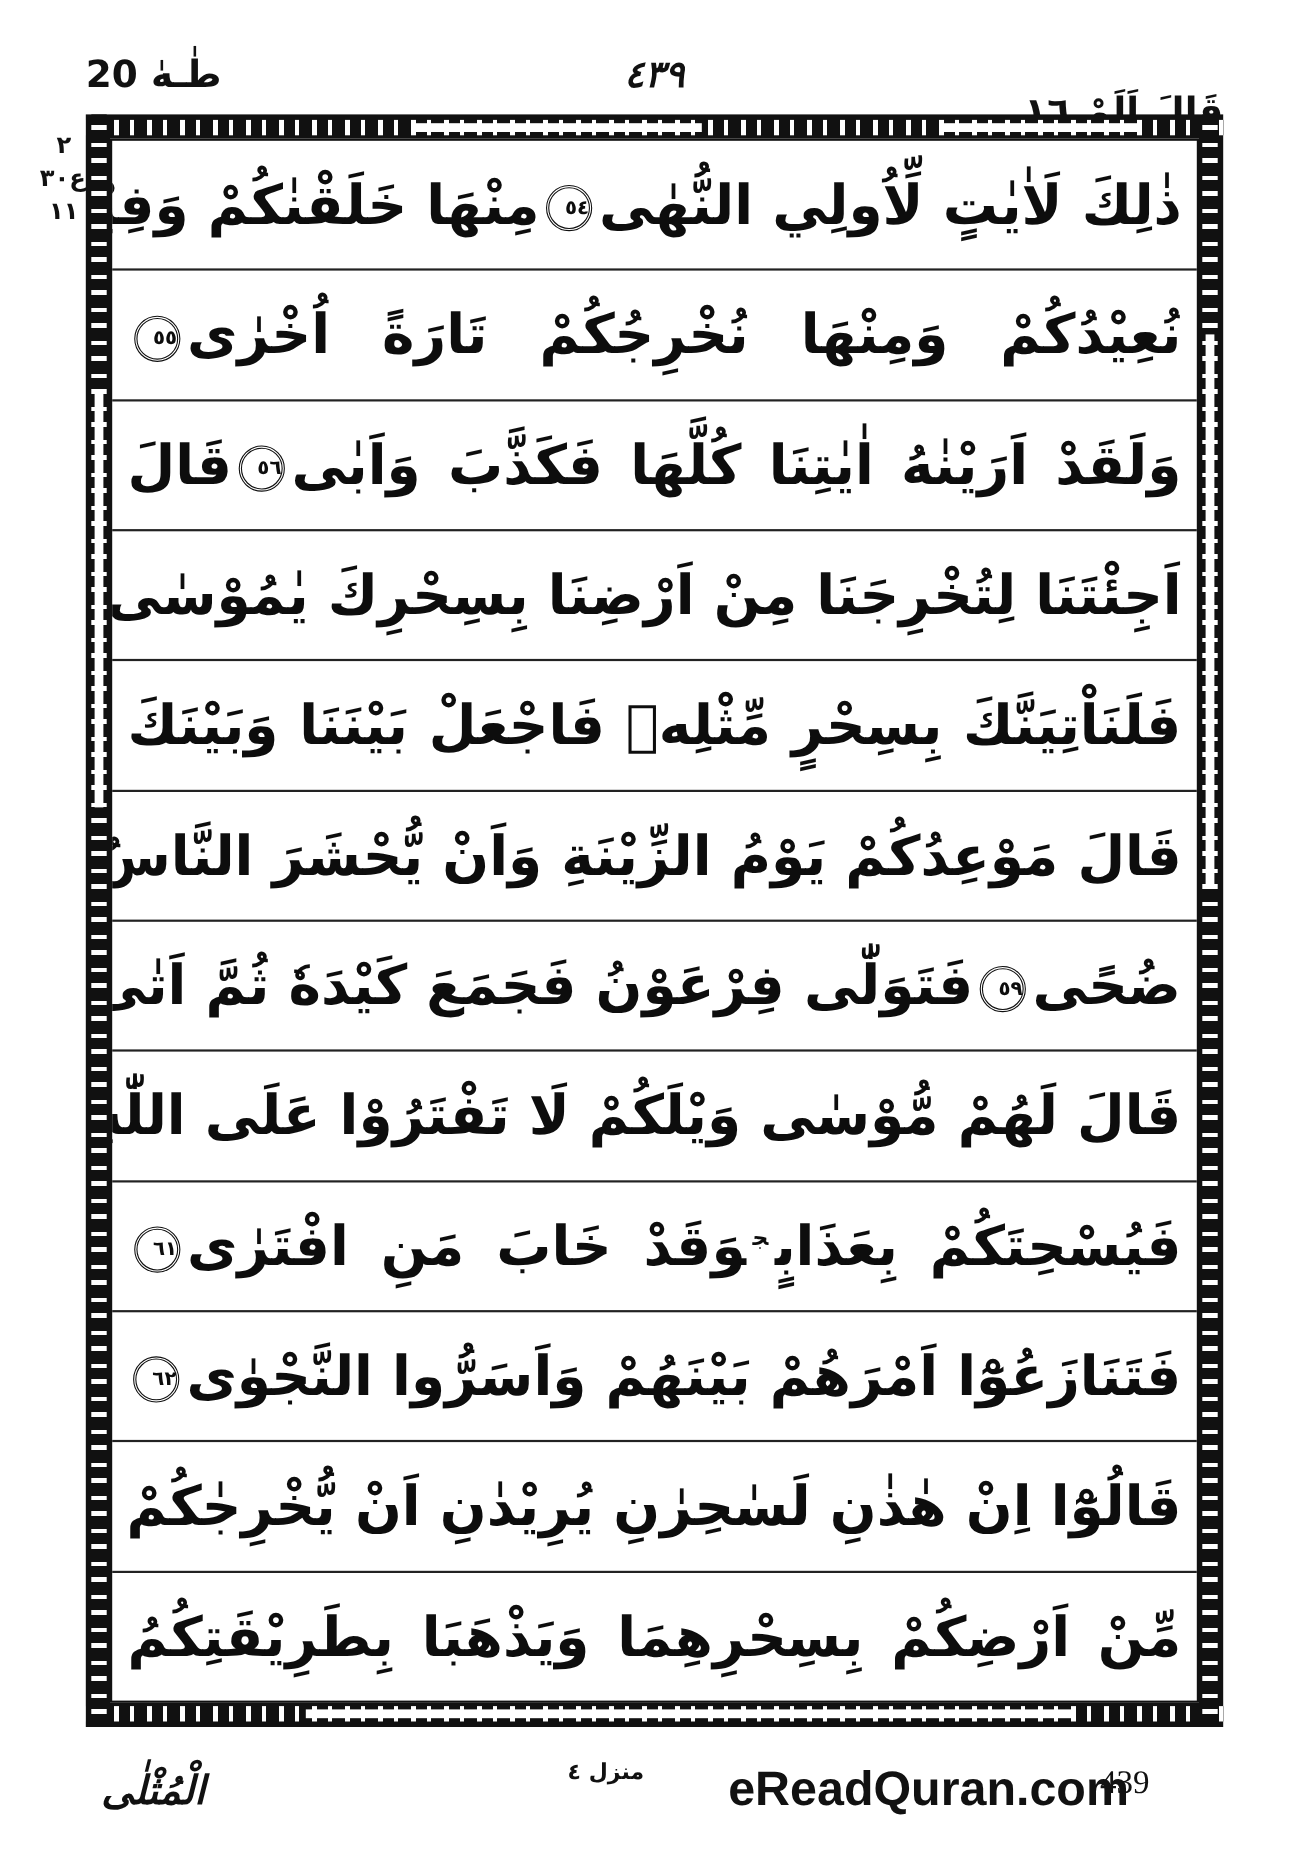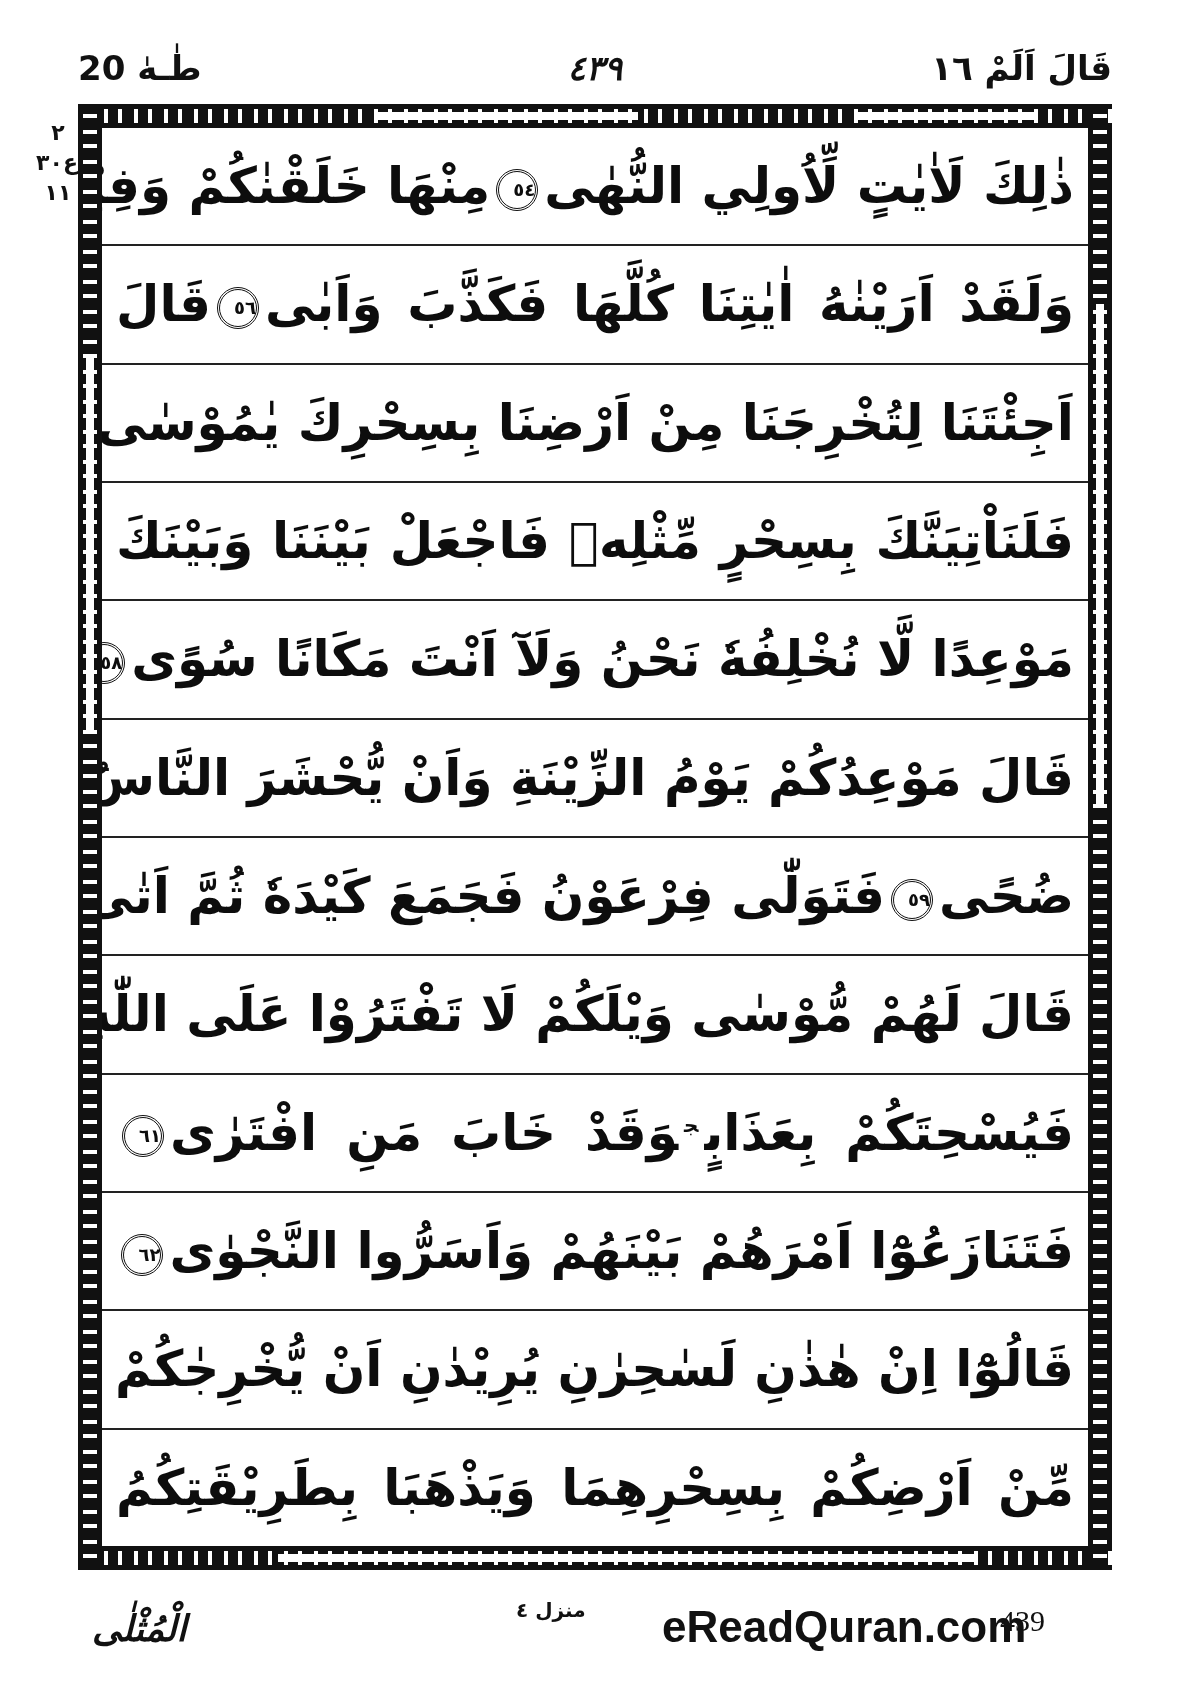--- a/index.html
+++ b/index.html
@@ -1,18 +1,18 @@
 <!DOCTYPE html>
 <html><head>
 <meta charset="utf-8">
 <style>
   html,body{margin:0;padding:0;background:#fff;}
   body{width:1190px;height:1684px;position:relative;overflow:hidden;font-family:"DejaVu Sans",sans-serif;color:#111;}
   .hdr{position:absolute;top:48px;font-family:"DejaVu Sans",sans-serif;font-weight:bold;font-size:34px;direction:rtl;color:#111;}
-  .hdr.right{right:78px;}
+  .hdr.right{right:78px;margin-top:34px;}
   .hdr.center{left:0;right:0;text-align:center;font-style:italic;}
   .hdr.left{left:78px;}
   .side{position:absolute;left:38px;top:118px;width:40px;text-align:center;direction:rtl;font-weight:bold;font-size:22px;line-height:30px;color:#111;}
   .frame{position:absolute;left:78px;top:104px;width:1034px;height:1466px;background:#111;box-sizing:border-box;}
   .orn{position:absolute;background:repeating-linear-gradient(90deg,#111 0 10px,#fff 10px 14px,#111 14px 26px,#fff 26px 30px);}
   .orn-top,.orn-bot{left:0;right:0;height:14px;}
   .orn-top{top:5px;}
   .orn-bot{bottom:5px;}
   .orn-left,.orn-right{top:0;bottom:0;width:14px;background:repeating-linear-gradient(180deg,#111 0 10px,#fff 10px 14px,#111 14px 26px,#fff 26px 30px);}
   .orn-left{left:5px;}
@@ -52,30 +52,30 @@
   <div class="plain-bar" style="left:780px;width:180px;top:8px;height:8px;"></div>
   <div class="plain-bar" style="left:200px;width:700px;bottom:8px;height:8px;"></div>
   <div class="plain-bar" style="right:8px;width:8px;top:200px;height:500px;"></div>
   <div class="plain-bar" style="left:8px;width:8px;top:250px;height:380px;"></div>
 
   <div class="inner">
     <div class="row">
       <div class="ayah-text"><span>ذٰلِكَ لَاٰيٰتٍ لِّاُولِي النُّهٰى</span><span class="marker">٥٤</span><span>مِنْهَا خَلَقْنٰكُمْ وَفِيْهَا</span></div>
     </div>
     <div class="row">
+      <div class="ayah-text"><span>نُعِيْدُكُمْ وَمِنْهَا نُخْرِجُكُمْ تَارَةً اُخْرٰى</span><span class="marker">٥٥</span></div>
+    </div>
+    <div class="row">
       <div class="ayah-text"><span>وَلَقَدْ اَرَيْنٰهُ اٰيٰتِنَا كُلَّهَا فَكَذَّبَ وَاَبٰى</span><span class="marker">٥٦</span><span>قَالَ</span></div>
     </div>
     <div class="row">
       <div class="ayah-text"><span>اَجِئْتَنَا لِتُخْرِجَنَا مِنْ اَرْضِنَا بِسِحْرِكَ يٰمُوْسٰى</span></div>
     </div>
     <div class="row">
       <div class="ayah-text"><span>فَلَنَاْتِيَنَّكَ بِسِحْرٍ مِّثْلِهٖ فَاجْعَلْ بَيْنَنَا وَبَيْنَكَ</span></div>
-    </div>
-    <div class="row">
-      <div class="ayah-text"><span>مَوْعِدًا لَّا نُخْلِفُهٗ نَحْنُ وَلَآ اَنْتَ مَكَانًا سُوًى</span><span class="marker">٥٨</span></div>
     </div>
     <div class="row">
       <div class="ayah-text"><span>قَالَ مَوْعِدُكُمْ يَوْمُ الزِّيْنَةِ وَاَنْ يُّحْشَرَ النَّاسُ</span></div>
     </div>
     <div class="row">
       <div class="ayah-text"><span>ضُحًى</span><span class="marker">٥٩</span><span>فَتَوَلّٰى فِرْعَوْنُ فَجَمَعَ كَيْدَهٗ ثُمَّ اَتٰى</span></div>
     </div>
     <div class="row">
       <div class="ayah-text"><span>قَالَ لَهُمْ مُّوْسٰى وَيْلَكُمْ لَا تَفْتَرُوْا عَلَى اللّٰهِ كَذِبًا</span></div>
     </div>

